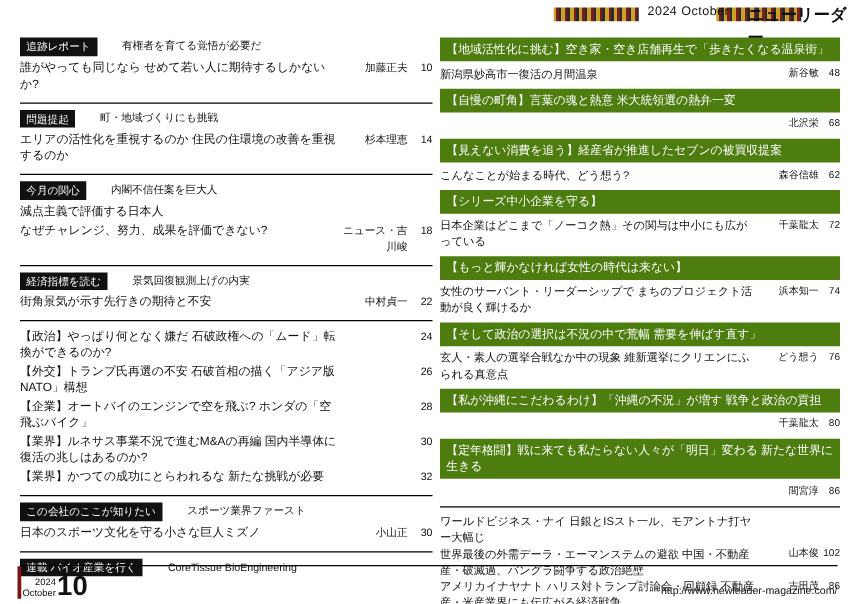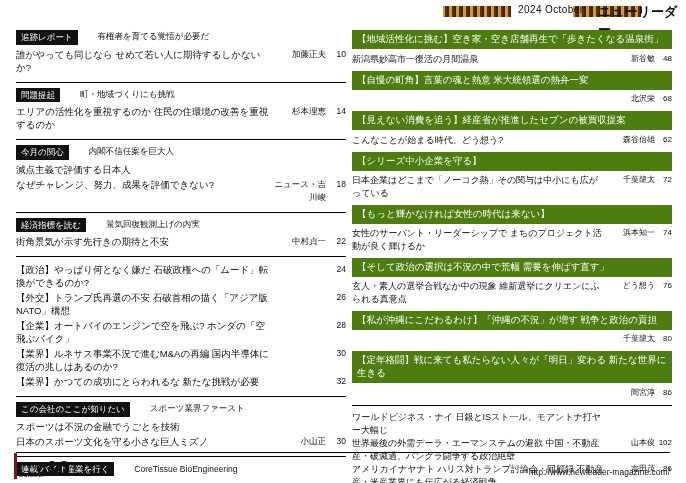--- a/index.html
+++ b/index.html
@@ -146,25 +146,20 @@
       </div>
     </div>
     <div class="rule"></div>
 
     <div class="sec">
       <div class="sechead">
         <span class="tag">この会社のここが知りたい</span>
         <span class="tagsub">スポーツ業界ファースト</span>
       </div>
       <div class="row">
-        <span class="ttl">スポーツは不況の金融でうごとを技術</span>
-        <span class="author"></span>
-        <span class="pg"></span>
-      </div>
-      <div class="row">
         <span class="ttl">日本のスポーツ文化を守る小さな巨人ミズノ</span>
         <span class="author">小山正</span>
         <span class="pg">30</span>
       </div>
     </div>
     <div class="rule"></div>
 
     <div class="sec">
       <div class="sechead">
         <span class="tag">連載 バイオ産業を行く</span>

